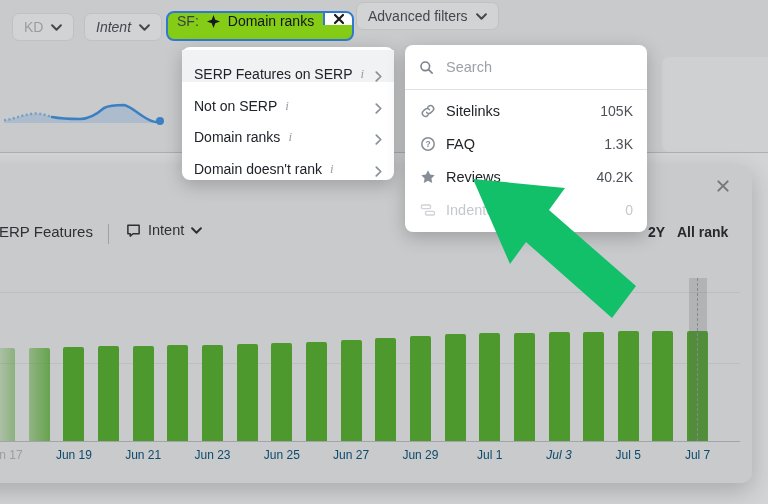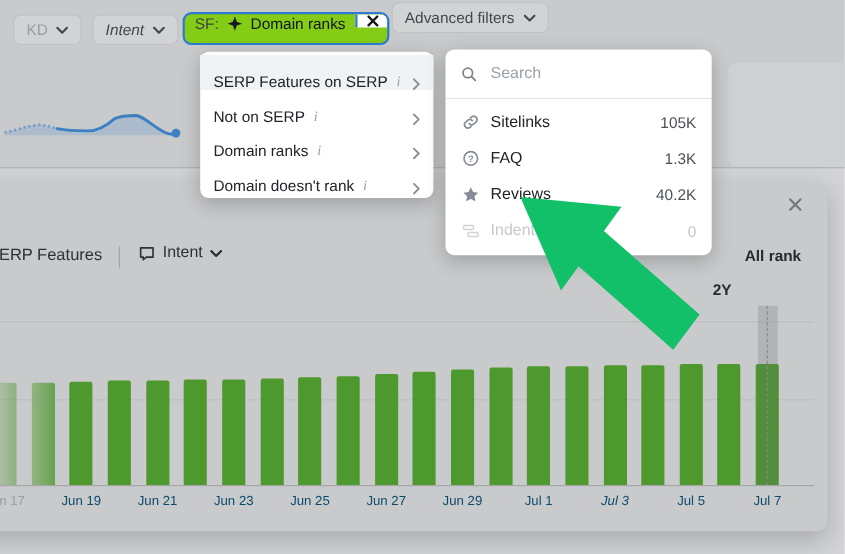--- a/index.html
+++ b/index.html
@@ -58,21 +58,21 @@
   .sub-row.disabled .s-icn{color:#d0d3d7;}
   .sub-row.disabled .s-val{color:#c4c8cd;}
 
   
   #modal-card{left:-30px;top:165px;width:782px;height:318px;background:#c9cacb;
               border-radius:10px;box-shadow:0 8px 24px rgba(0,0,0,.20);z-index:5;}
   #modal-title{left:19px;top:58px;font-size:15px;font-weight:500;color:#2d3036;}
   #hdr-divider{left:138px;top:59px;width:1px;height:20px;background:#9fa1a5;}
   #notes-group{left:156px;top:57px;display:flex;align-items:center;gap:7px;
                font-size:14.5px;color:#2d3036;cursor:pointer;}
-  #period-2y{left:678px;top:59px;font-size:14px;font-weight:700;color:#26292e;cursor:pointer;margin-top:31px;}
+  #period-2y{left:678px;top:59px;font-size:14px;font-weight:700;color:#26292e;cursor:pointer;}
   #period-alltime{left:707px;top:59px;font-size:14px;font-weight:700;color:#26292e;cursor:pointer;}
   #modal-close{left:743px;top:11px;width:20px;height:20px;display:flex;align-items:center;
                justify-content:center;cursor:pointer;color:#74787d;}
 
   .gridline{left:0;width:770px;height:1px;background:#bdbec0;}
   #baseline{left:0;top:276px;width:770px;height:1px;background:#a2a4a7;}
   .bar{position:absolute;border-radius:2px 2px 0 0;}
   .tick{position:absolute;width:60px;text-align:center;font-size:12px;color:#0c4a6e;}
   .tick.faded{color:#9b9ea3;}
   #hover-band{background:rgba(96,99,104,.22);}

